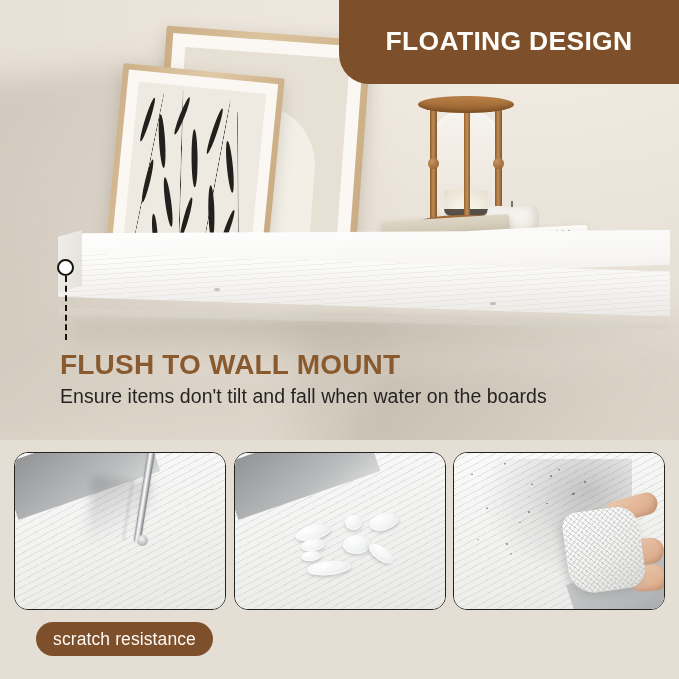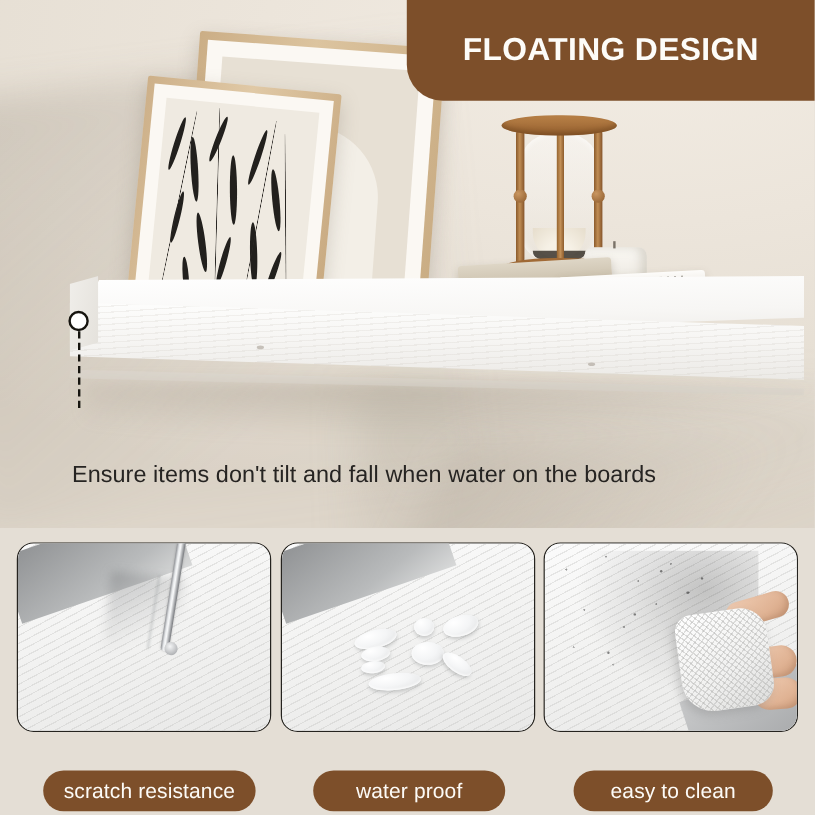--- a/index.html
+++ b/index.html
@@ -345,21 +345,20 @@
 
   
   .pill {
     position:absolute; top:622px; height:34px;
     background:#7d4f2a;
     border-radius:17px;
     display:flex; align-items:center; justify-content:center;
     color:#fdfbf7; font-size:17.5px; font-weight:500;
     letter-spacing:0.1px;
     white-space:nowrap;
-    margin-top:20px;
   }
   #pill-1 { left:36px; width:177px; }
   #pill-2 { left:261px; width:160px; }
   #pill-3 { left:478px; width:166px; }
 </style>
 </head>
 <body>
 
 <div id="stage">
 
@@ -434,20 +433,21 @@
     </div>
   </div>
 
   <div id="callout-dot"></div>
   <div id="callout-line"></div>
 
   <div id="banner">
     <div class="bl">FLOATING DESIGN</div>
   </div>
 
+  <div id="headline">FLUSH TO WALL MOUNT</div>
   <div id="subline">Ensure items don't tilt and fall when water on the boards</div>
 
   <div class="panels">
 
     <div class="panel" id="panel-1">
       <div class="board-bg"></div>
       <div class="board-grain"></div>
       <div class="board-corner"></div>
       <div class="nail-shadow"></div>
       <div class="nail"></div>
@@ -483,16 +483,14 @@
       <div class="finger" style="right:6px;top:44px;width:54px;height:22px;transform:rotate(-16deg);"></div>
       <div class="finger" style="right:0px;top:86px;width:44px;height:26px;transform:rotate(-8deg);"></div>
       <div class="finger" style="right:-4px;top:112px;width:40px;height:26px;transform:rotate(-4deg);"></div>
       <div class="cloth">
         <div class="cloth-tex"></div>
       </div>
     </div>
   </div>
 
   <div class="pill" id="pill-1">scratch resistance</div>
-  <div class="pill" id="pill-2">water proof</div>
-  <div class="pill" id="pill-3">easy to clean</div>
 
 </div>
 
 </body></html>

